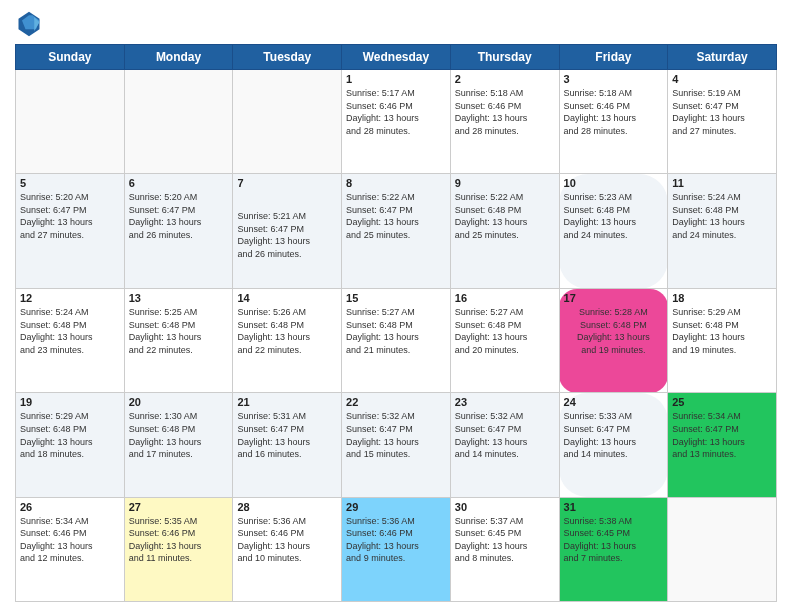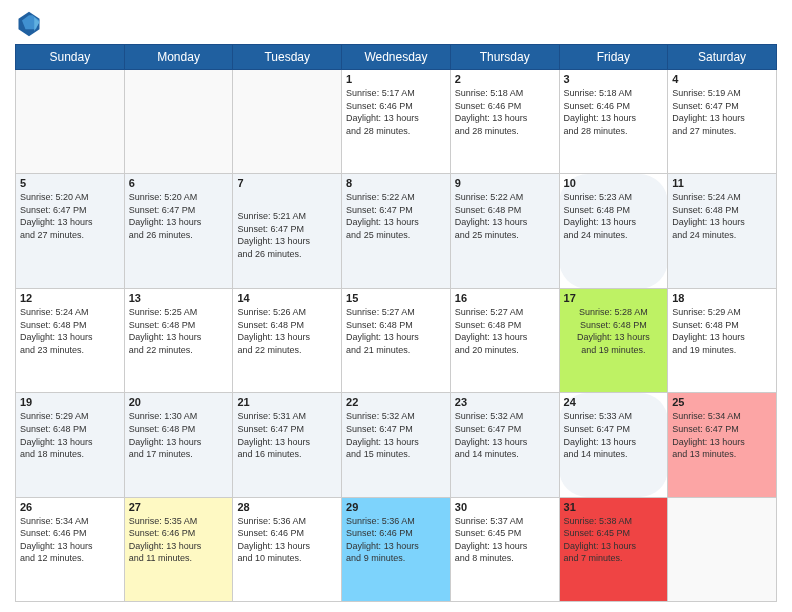--- a/index.html
+++ b/index.html
@@ -65,21 +65,21 @@
       border: 1px solid #ccc;
       border-collapse: collapse;
       width: 100%;
       table-layout: fixed;
     }
     .calendar th {
       background-color: #2060a0;
       color: #fff;
       text-align: center;
       font-size: 12px;
-      font-weight: normal;
+      font-weight: bold;
       padding: 5px 2px;
       border: 1px solid #1a4e8a;
       margin-top: 43px;
     }
     .calendar td {
       border: 1px solid #ccc;
       vertical-align: top;
       padding: 3px 4px;
       font-size: 9.5px;
       color: #333;
@@ -256,21 +256,21 @@
 Daylight: 13 hours
 and 21 minutes.</div>
           </td>
           <td style="background: rgb(255, 255, 255);">
             <span class="day-number">16</span>
             <div class="day-info" style="white-space: pre-line;">Sunrise: 5:27 AM
 Sunset: 6:48 PM
 Daylight: 13 hours
 and 20 minutes.</div>
           </td>
-          <td style="background: #bef264;">
+          <td style="background: #ec4899; border-radius: 18px;">
             <span class="day-number">17</span>
             <div class="day-info" style="white-space: pre-line; text-align: center;">Sunrise: 5:28 AM
 Sunset: 6:48 PM
 Daylight: 13 hours
 and 19 minutes.</div>
           </td>
           <td style="background: rgb(255, 255, 255);">
             <span class="day-number">18</span>
             <div class="day-info" style="white-space: pre-line;">Sunrise: 5:29 AM
 Sunset: 6:48 PM
@@ -314,21 +314,21 @@
 Daylight: 13 hours
 and 14 minutes.</div>
           </td>
           <td style="background: rgb(240, 244, 248); border-radius: 28px;">
             <span class="day-number">24</span>
             <div class="day-info" style="white-space: pre-line;">Sunrise: 5:33 AM
 Sunset: 6:47 PM
 Daylight: 13 hours
 and 14 minutes.</div>
           </td>
-          <td style="background: #fca5a5;">
+          <td style="background: #22c55e;">
             <span class="day-number">25</span>
             <div class="day-info" style="white-space: pre-line;">Sunrise: 5:34 AM
 Sunset: 6:47 PM
 Daylight: 13 hours
 and 13 minutes.</div>
           </td>
         </tr>
         <tr>
           <td style="background: rgb(255, 255, 255);">
             <span class="day-number">26</span>
@@ -358,21 +358,21 @@
 Daylight: 13 hours
 and 9 minutes.</div>
           </td>
           <td style="background: rgb(255, 255, 255);">
             <span class="day-number">30</span>
             <div class="day-info" style="white-space: pre-line;">Sunrise: 5:37 AM
 Sunset: 6:45 PM
 Daylight: 13 hours
 and 8 minutes.</div>
           </td>
-          <td style="background: #ef4444;">
+          <td style="background: #22c55e;">
             <span class="day-number">31</span>
             <div class="day-info" style="white-space: pre-line;">Sunrise: 5:38 AM
 Sunset: 6:45 PM
 Daylight: 13 hours
 and 7 minutes.</div>
           </td>
           <td class="empty-cell"></td>
         </tr>
       </tbody>
   </table>

